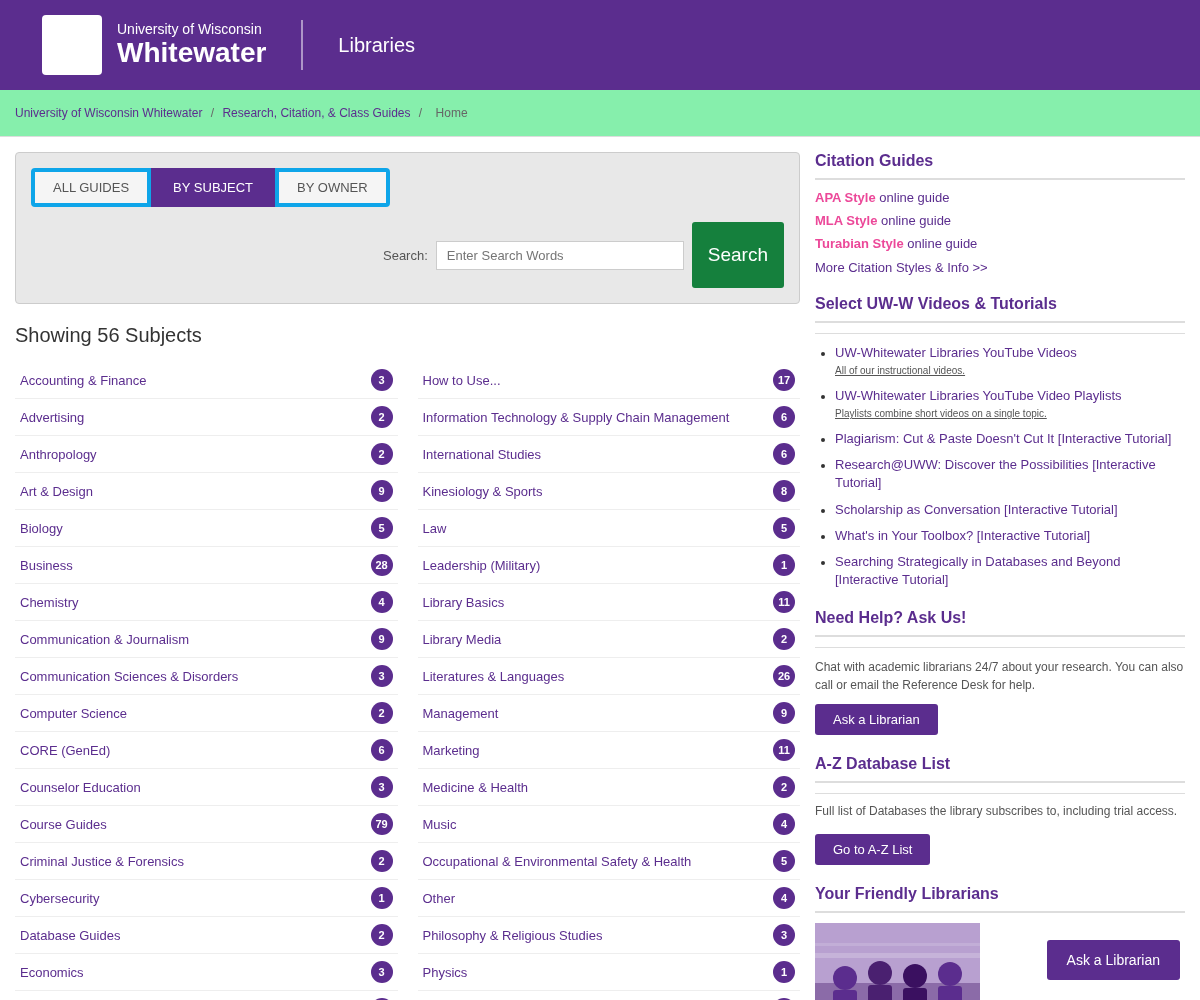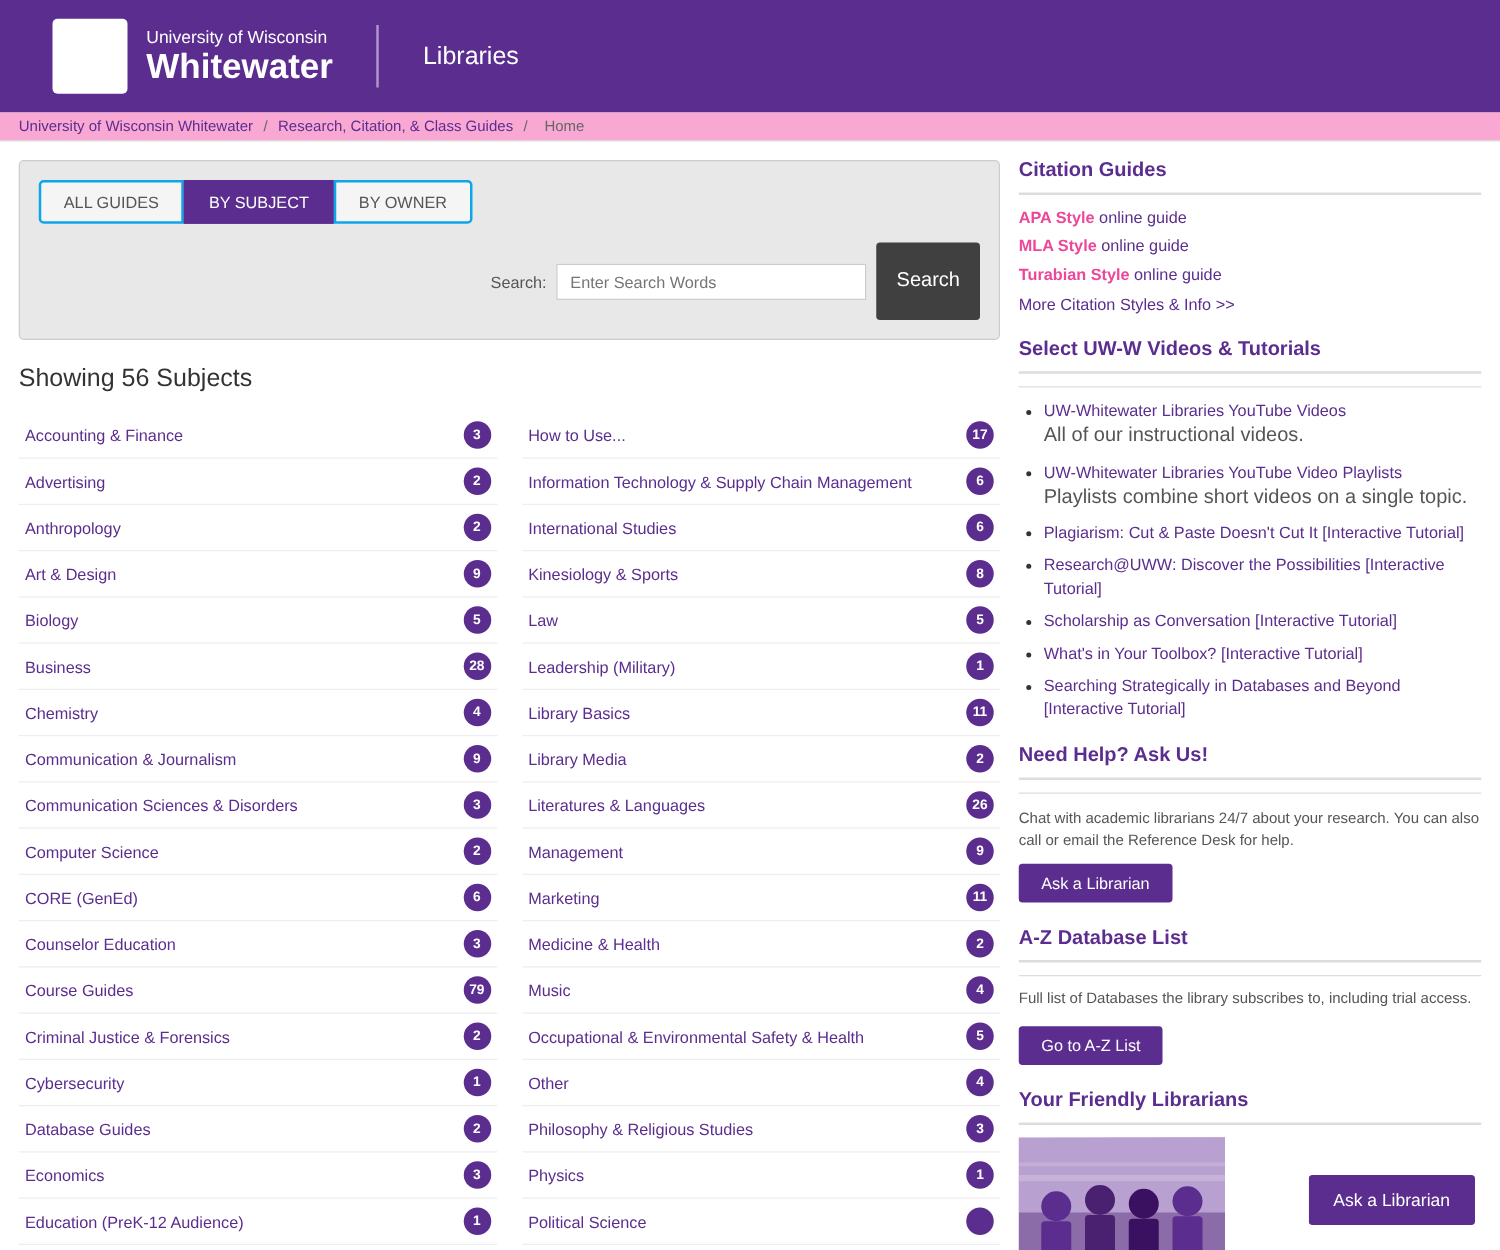--- a/index.html
+++ b/index.html
@@ -37,22 +37,22 @@
     .header-divider {
       width: 2px;
       height: 50px;
       background: rgba(255,255,255,0.5);
       margin: 0 20px;
     }
     .header-libraries { color: white; font-size: 20px; }
 
     
     .breadcrumb {
-      background: #f9a8d4;
-      padding: 4px 15px;
+      background: #86efac;
+      padding: 16px 15px;
       font-size: 12px;
       border-bottom: 1px solid #ddd;
     }
     .breadcrumb a { color: #5b2d8e; text-decoration: none; }
     .breadcrumb span { color: #666; margin: 0 5px; }
 
     
     .main-layout {
       display: flex;
       gap: 0;
@@ -71,21 +71,21 @@
       padding: 15px 15px 15px 15px;
       margin-bottom: 20px;
     }
     .tabs {
       display: flex;
       gap: 0;
       margin-bottom: 15px;
     }
     .tab {
       padding: 8px 18px;
-      border: 2px solid #0ea5e9;
+      border: 4px solid #0ea5e9;
       cursor: pointer;
       font-size: 13px;
       background: #f5f5f5;
       color: #555;
       text-decoration: none;
     }
     .tab.active {
       background: #5b2d8e;
       color: white;
       border-color: #5b2d8e;
@@ -101,25 +101,25 @@
     .search-label { font-size: 13px; color: #555; }
     .search-input {
       width: 248px;
       padding: 6px 10px;
       border: 1px solid #ccc;
       font-size: 13px;
       color: #999;
     }
     .search-button {
       padding: 22px 16px;
-      background: #404040;
+      background: #15803d;
       color: white;
       border: none;
       cursor: pointer;
-      font-size: 16px;
+      font-size: 19px;
       border-radius: 3px;
     }
 
     
     .subjects-heading {
       font-size: 20px;
       font-weight: normal;
       margin-bottom: 15px;
       color: #333;
     }
@@ -184,21 +184,21 @@
     .more-citation {
       font-size: 13px;
       color: #5b2d8e;
       text-decoration: none;
     }
 
     
     .videos-list { list-style: disc; padding-left: 20px; }
     .videos-list li { margin-bottom: 8px; font-size: 12px; line-height: 1.4; }
     .videos-list li a { color: #5b2d8e; text-decoration: none; }
-    .videos-list li .sub-text { color: #555; font-size: 16px; }
+    .videos-list li .sub-text { color: #555; font-size: 10px; text-decoration: underline; }
 
     
     .ask-us-text { font-size: 12px; color: #555; margin-bottom: 10px; line-height: 1.5; }
     .btn-ask {
       background: #5b2d8e;
       color: white;
       border: none;
       padding: 8px 18px;
       cursor: pointer;
       font-size: 13px;

